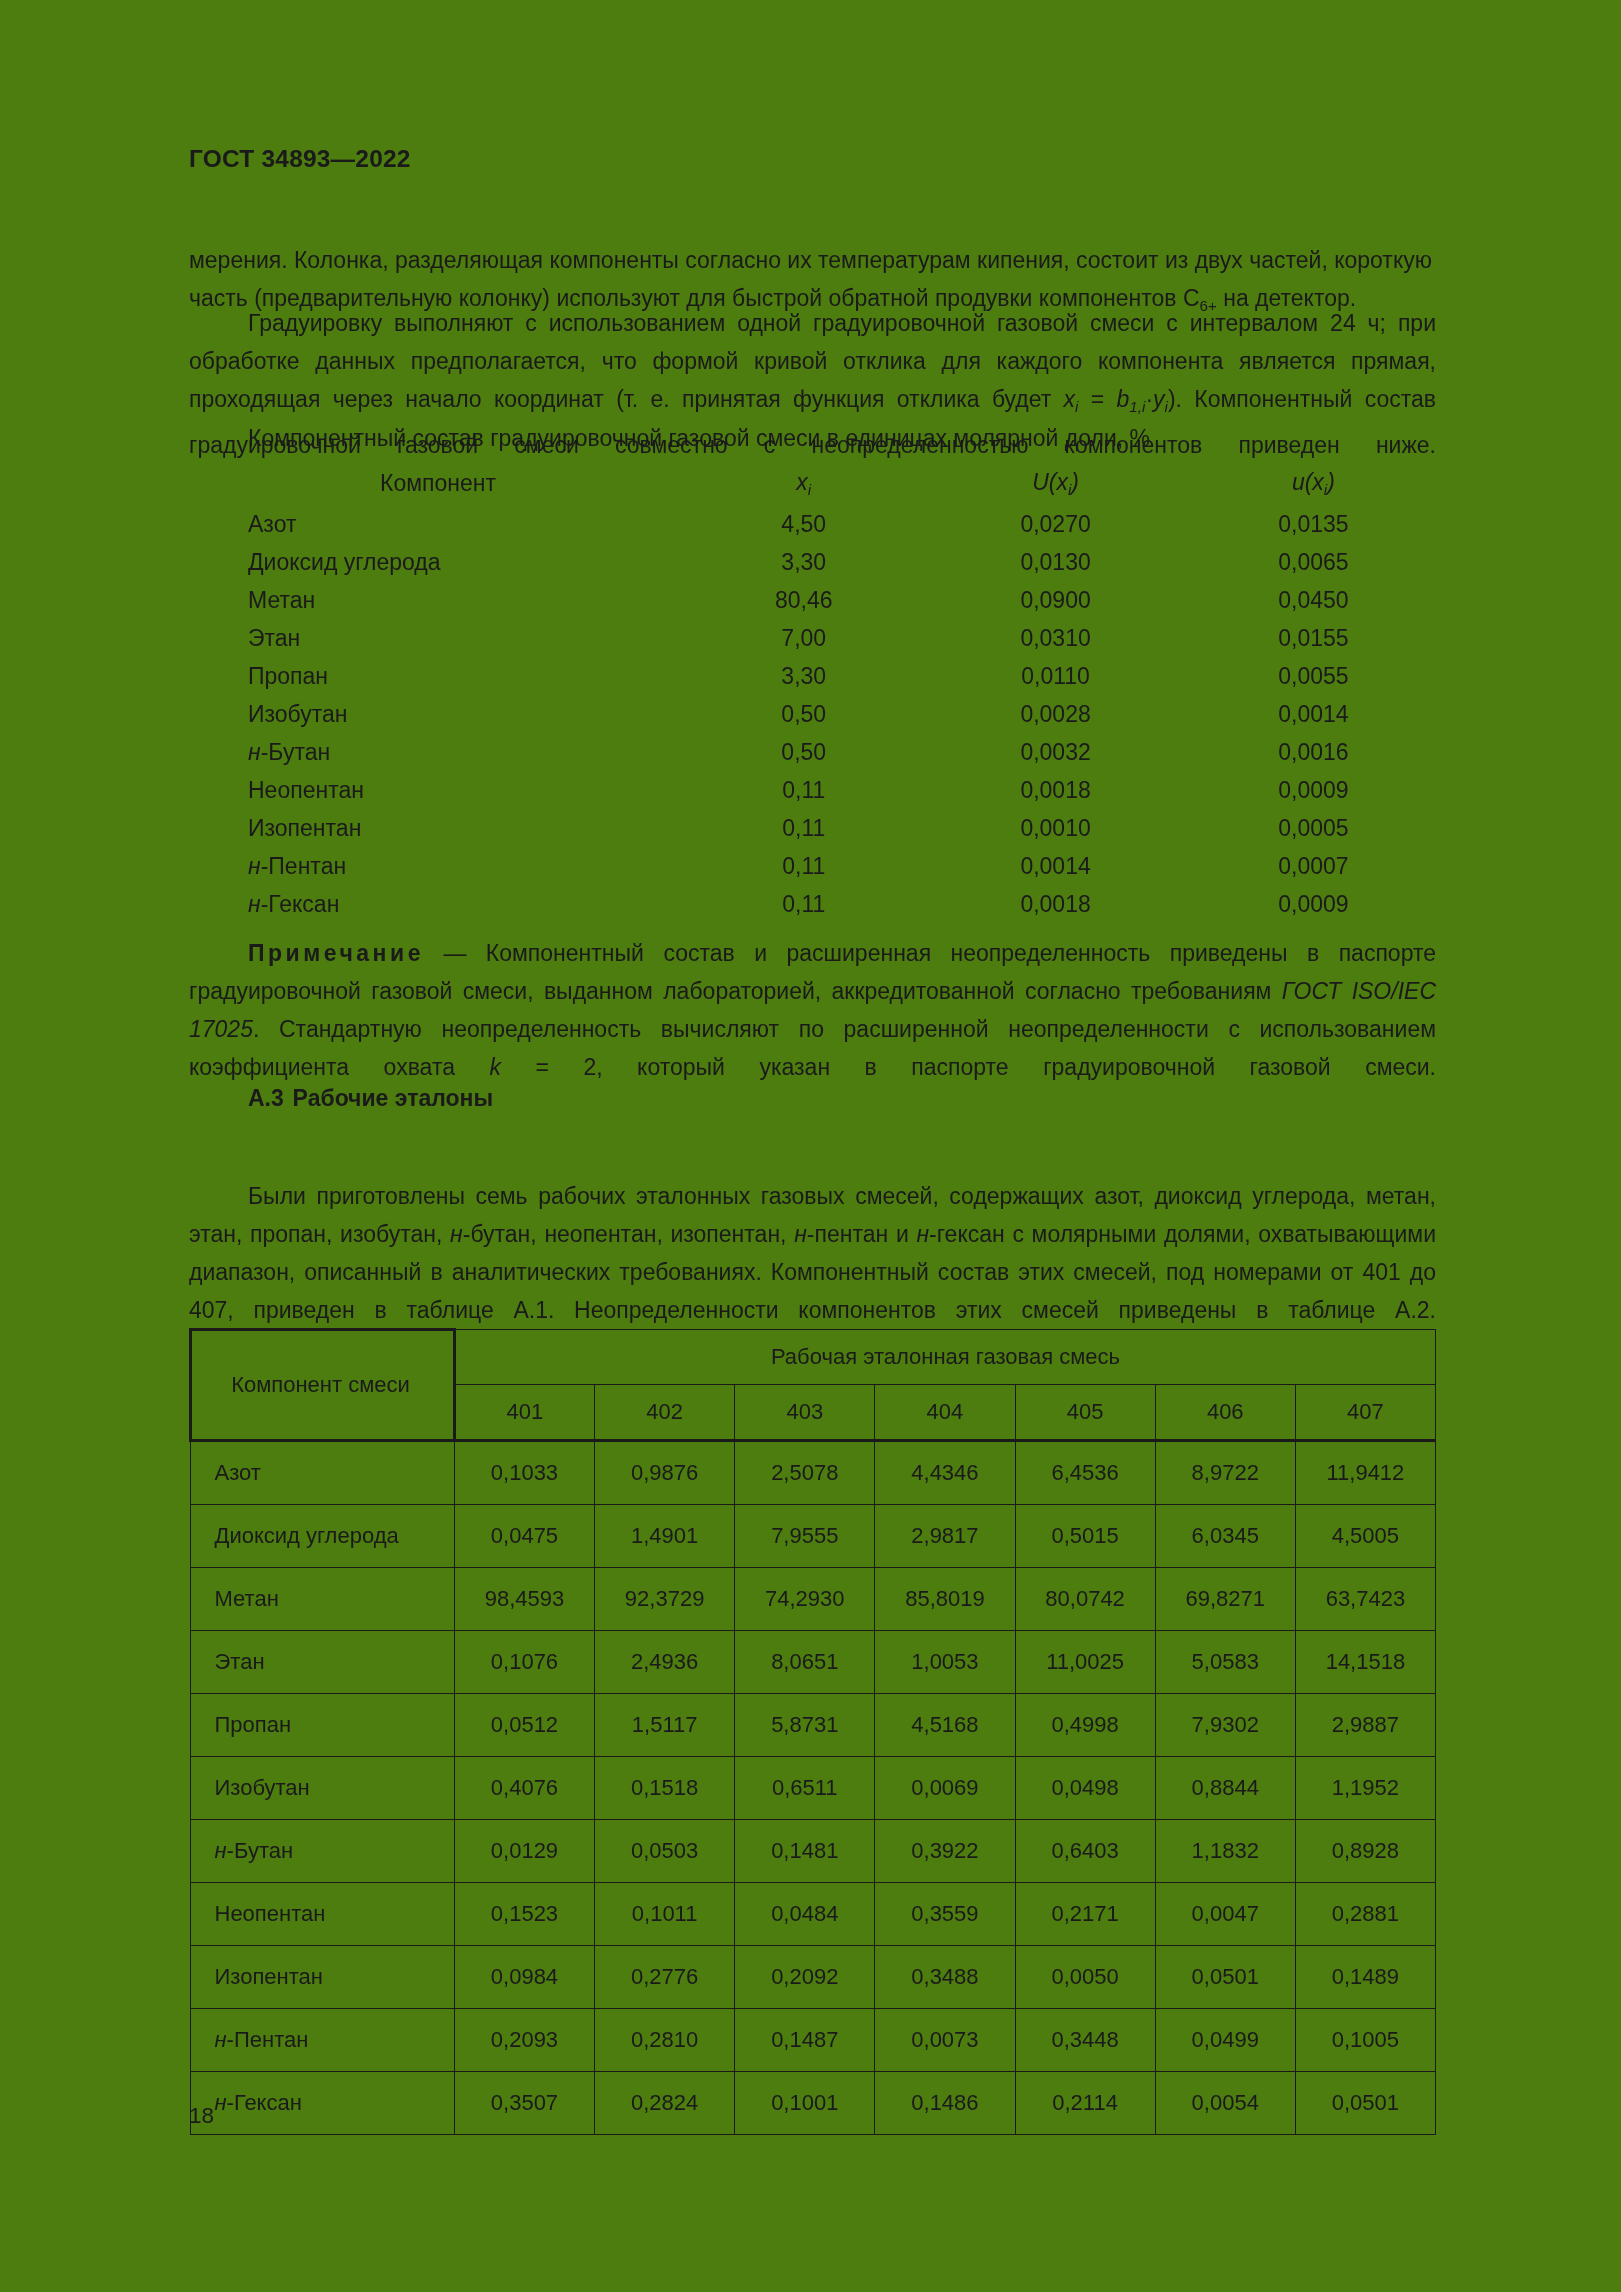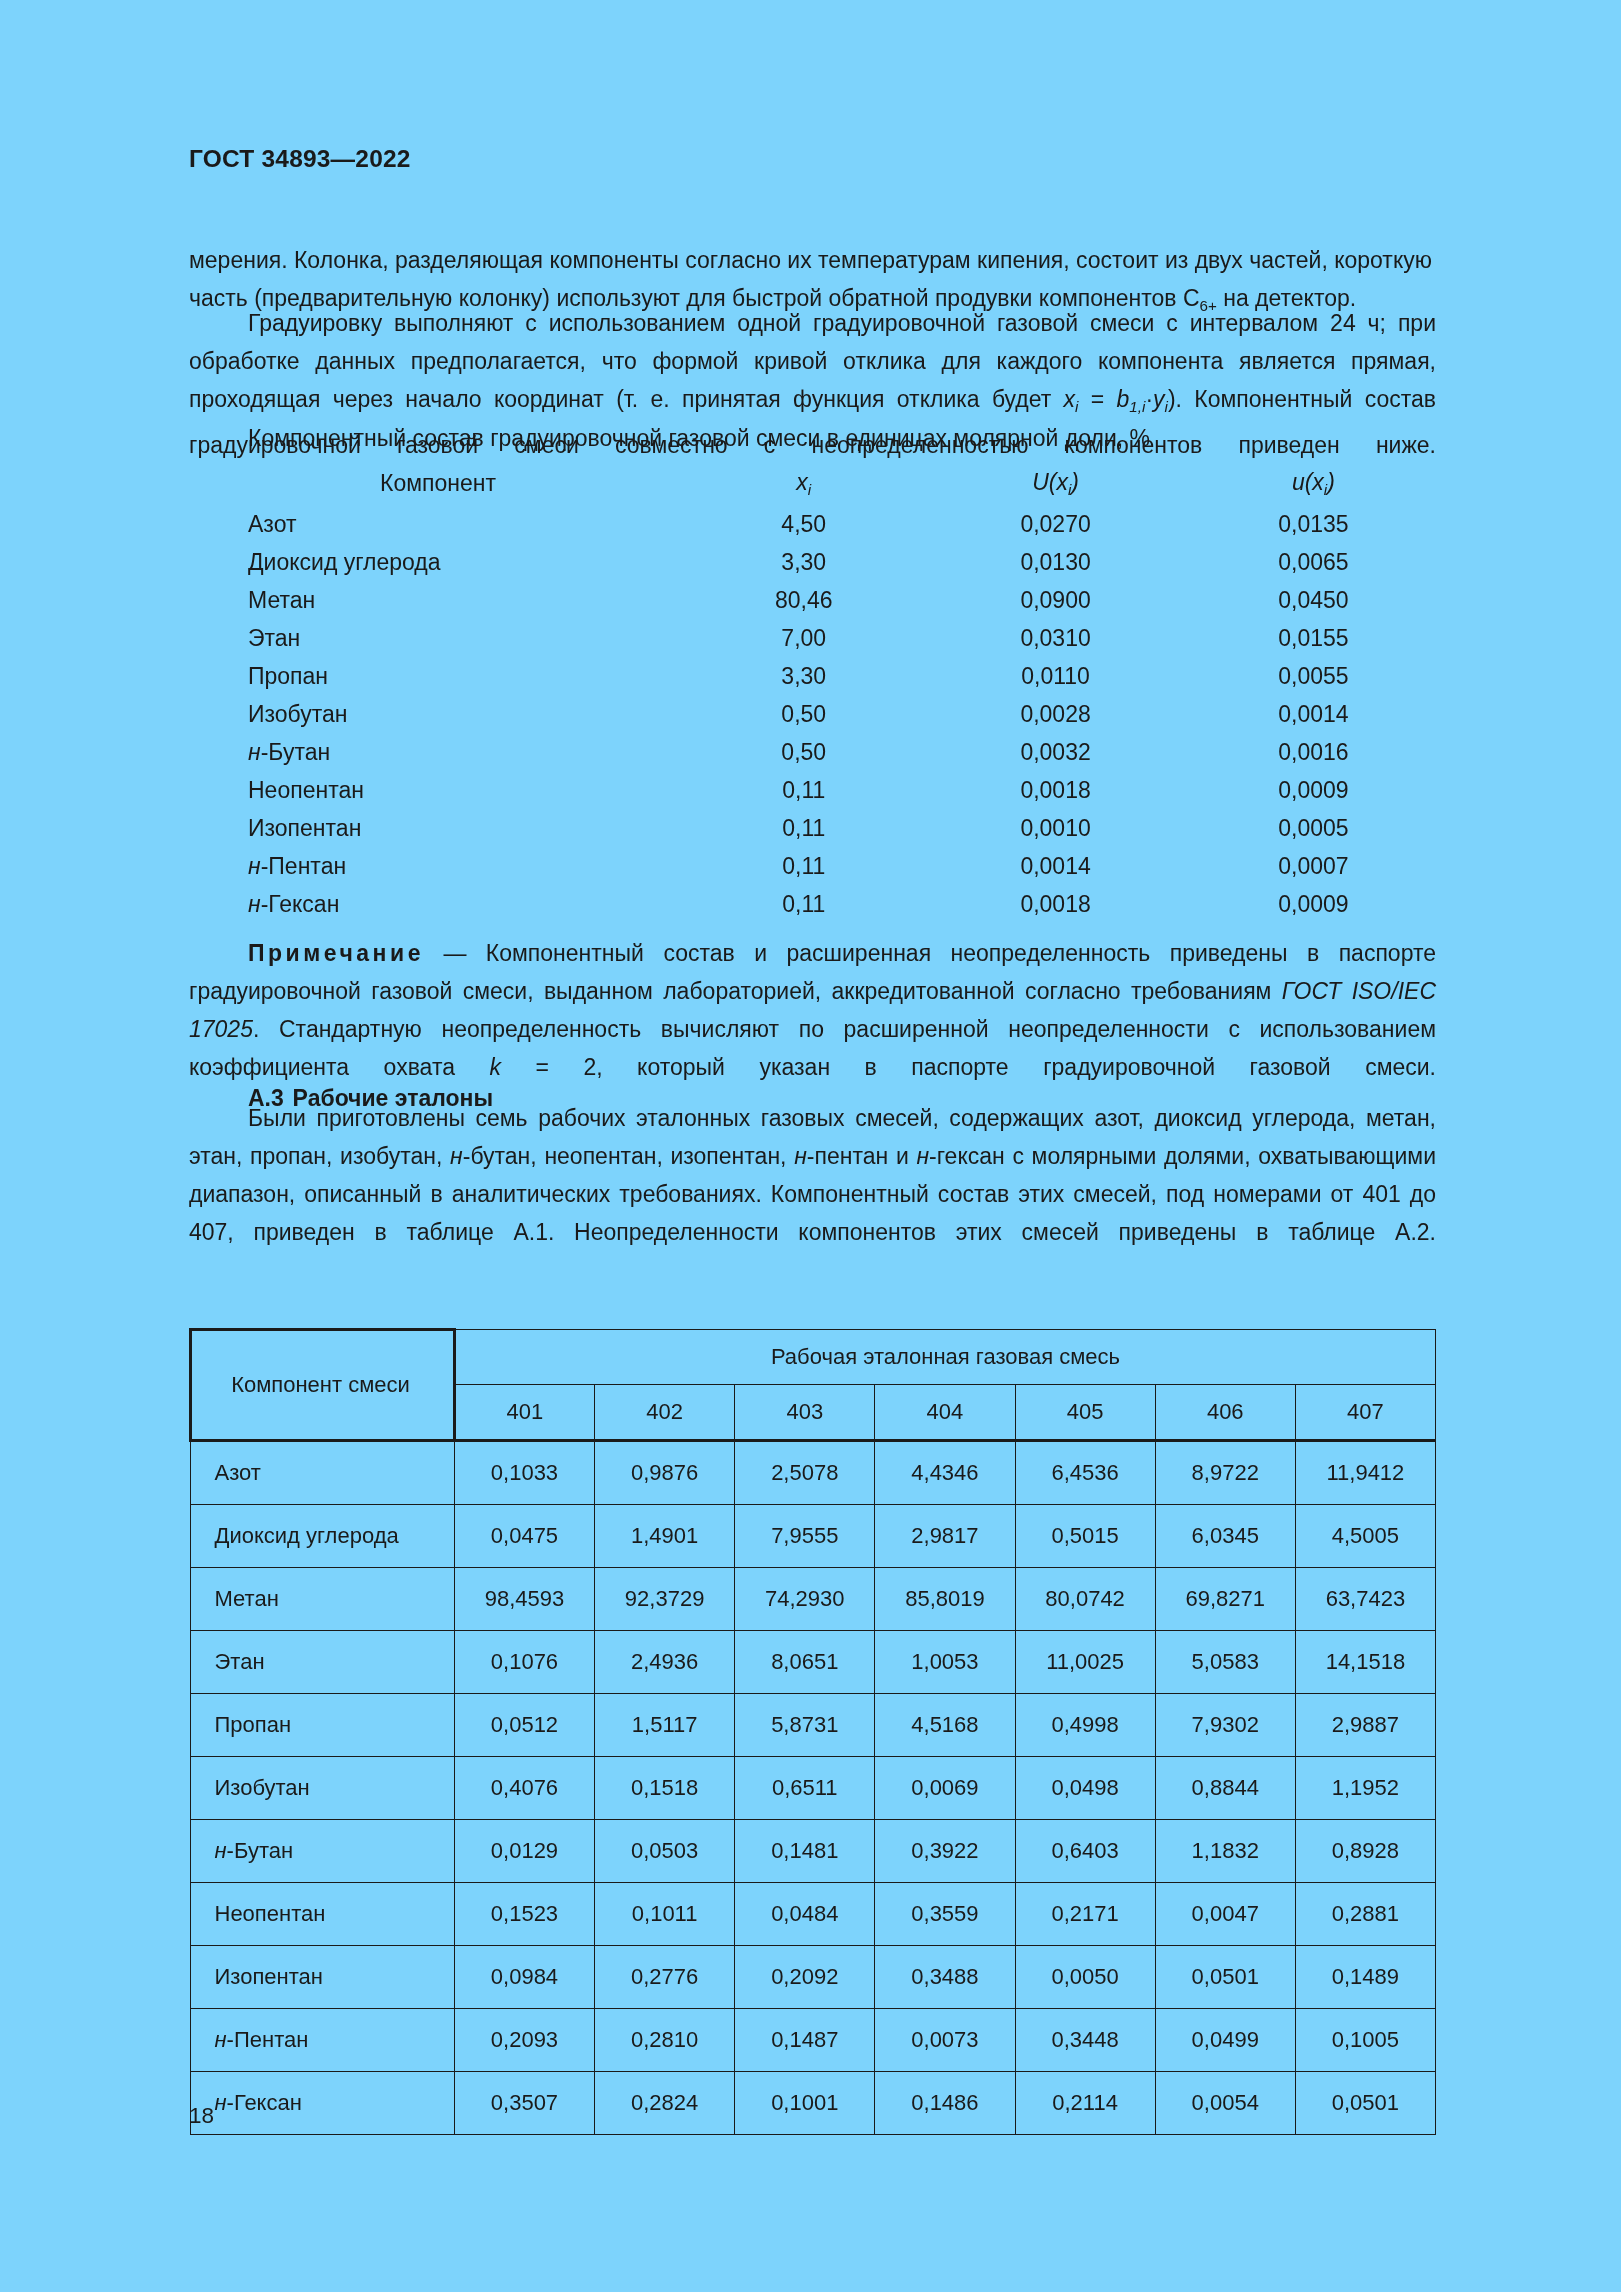--- a/index.html
+++ b/index.html
@@ -7,21 +7,21 @@
     padding: 0;
     background: #ffffff;
   }
   body {
     font-family: "Liberation Sans", sans-serif;
   }
   .page {
     position: relative;
     width: 1621px;
     height: 2293px;
-    background: #7dd3fc;
+    background: #4d7c0f;
     box-sizing: border-box;
     overflow: hidden;
   }
 
   
   .doc-header {
     position: absolute;
     left: 189px;
     top: 145px;
     font-size: 24.5px;
@@ -257,21 +257,21 @@
   <div class="block-text" style="top:934px;">
     <p class="para indent just-all" style="margin:0;">
       <span class="note-label">Примечание</span><span> — </span><span>Компонентный состав и расширенная неопределенность приведены в паспорте градуировочной газовой смеси, выданном лабораторией, аккредитованной согласно требованиям </span><i>ГОСТ ISO/IEC 17025</i><span>. Стандартную неопределенность вычисляют по расширенной неопределенности с использованием коэффициента охвата </span><i>k</i><span> = 2, который указан в паспорте градуировочной газовой смеси.</span>
     </p>
   </div>
 
   <div class="sec-head" style="top:1085px;">
     <span class="num">А.3</span><span>Рабочие эталоны</span>
   </div>
 
-  <div class="block-text" style="top:1099px;">
+  <div class="block-text" style="top:1177px;">
     <p class="para indent just-all" style="margin:0;">
       <span>Были приготовлены семь рабочих эталонных газовых смесей, содержащих азот, диоксид углерода, метан, этан, пропан, изобутан, </span><i>н</i><span>-бутан, неопентан, изопентан, </span><i>н</i><span>-пентан и </span><i>н</i><span>-гексан с молярными долями, охватывающими диапазон, описанный в аналитических требованиях. Компонентный состав этих смесей, под номерами от 401 до 407, приведен в таблице А.1. Неопределенности компонентов этих смесей приведены в таблице А.2.</span>
     </p>
   </div>
 
 
   <table class="grid-table" style="top:1328px;">
     <thead>
       <tr>
         <td class="comp-col outer-thick" rowspan="2">Компонент смеси</td>

